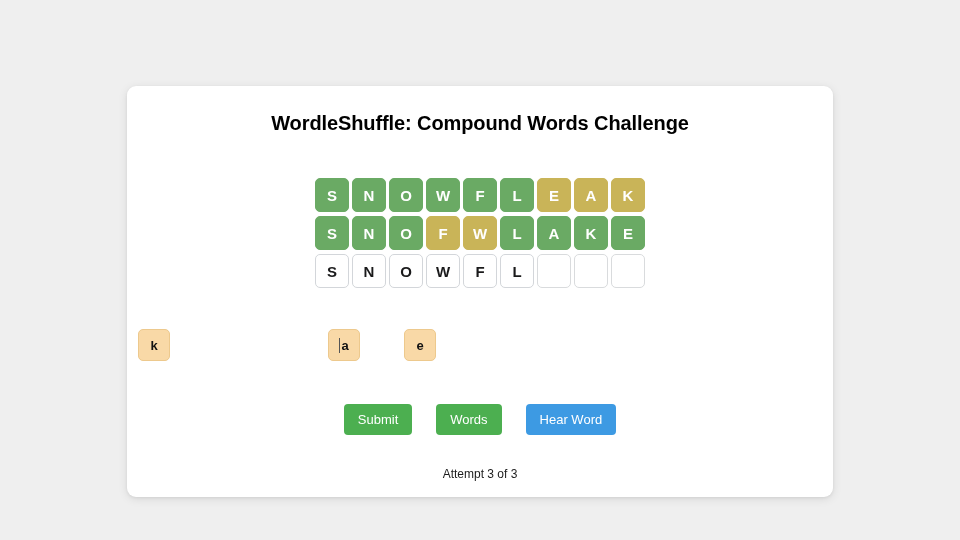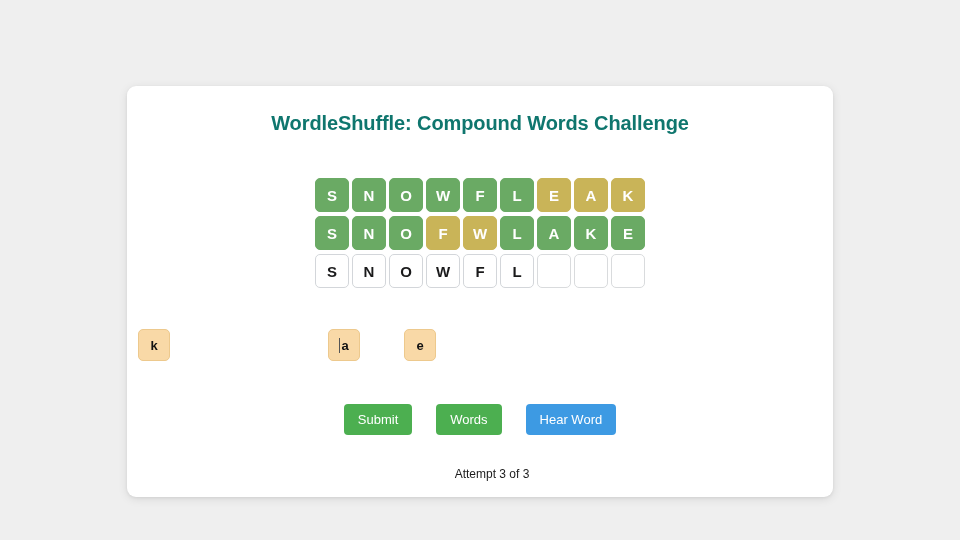--- a/index.html
+++ b/index.html
@@ -35,21 +35,21 @@
   }
 
   .page-title {
     position: absolute;
     left: 0;
     top: 26px;
     width: 100%;
     text-align: center;
     font-size: 20px;
     font-weight: bold;
-    color: #0f766e;
+    color: #000000;
     letter-spacing: -0.1px;
   }
 
   
   .grid {
     position: absolute;
     left: 0;
     top: 92px;
     width: 100%;
     display: flex;
@@ -153,21 +153,21 @@
     font-size: 13px;
     line-height: 1;
     padding: 9px 14px;
     cursor: pointer;
   }
   .btn.green  { background: #4caf50; }
   .btn.blue   { background: #3d9ae3; }
 
   .status {
     position: absolute;
-    left: 12px;
+    left: 0;
     top: 381px;
     width: 100%;
     text-align: center;
     font-size: 12px;
     color: #1c1c1c;
   }
 </style>
 </head>
 <body>
 

